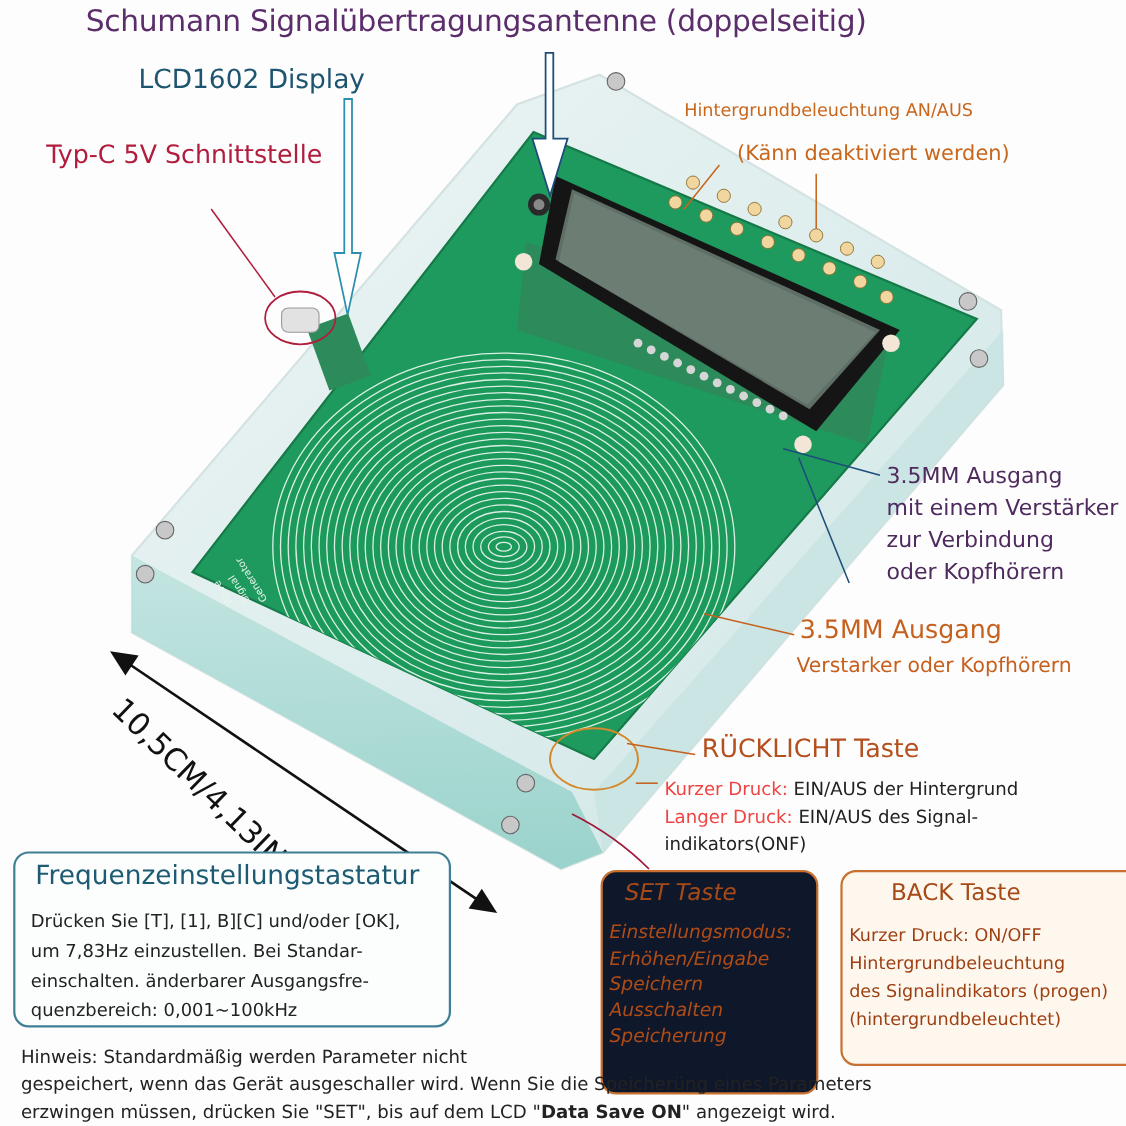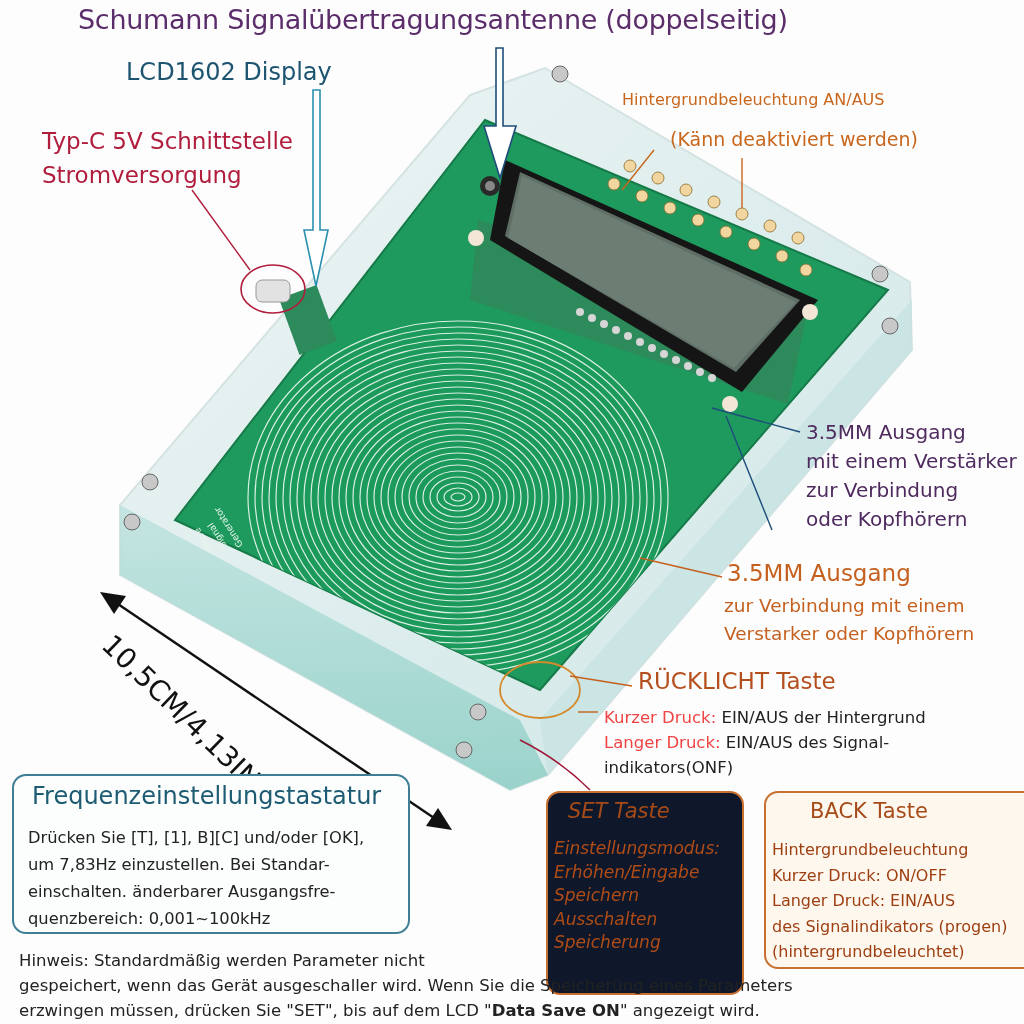--- a/index.html
+++ b/index.html
@@ -204,36 +204,34 @@
     <polygon points="100,592 126,596 114,614" fill="#111"></polygon>
     <polygon points="452,830 426,826 438,808" fill="#111"></polygon>
   </g>
 </svg>
 
 <div id="title" class="abs">Schumann Signalübertragungsantenne (doppelseitig)</div>
 <div id="lcd-label" class="abs">LCD1602 Display</div>
 
 <div id="typec-label" class="abs">
   <div>Typ-C 5V Schnittstelle</div>
-  <div>Stromversorgung</div>
 </div>
 
 <div id="backlight-label" class="abs">Hintergrundbeleuchtung AN/AUS</div>
 <div id="backlight-sub" class="abs">(Känn deaktiviert werden)</div>
 
 <div id="jack1-label" class="abs">
   <div>3.5MM Ausgang</div>
   <div>mit einem Verstärker</div>
   <div>zur Verbindung</div>
   <div>oder Kopfhörern</div>
 </div>
 
 <div id="jack2-title" class="abs">3.5MM Ausgang</div>
 <div id="jack2-sub" class="abs">
-  <div>zur Verbindung mit einem</div>
   <div>Verstarker oder Kopfhörern</div>
 </div>
 
 <div id="rueck-title" class="abs">RÜCKLICHT Taste</div>
 <div id="rueck-desc" class="abs">
   <div><span class="hl">Kurzer Druck:</span>&nbsp;<span>EIN/AUS der Hintergrund</span></div>
   <div><span class="hl">Langer Druck:</span>&nbsp;<span>EIN/AUS des Signal-</span></div>
   <div>indikators(ONF)</div>
 </div>
 
@@ -256,23 +254,22 @@
     <div>Erhöhen/Eingabe</div>
     <div>Speichern</div>
     <div>Ausschalten</div>
     <div>Speicherung</div>
   </div>
 </div>
 
 <div id="back-box" class="box">
   <div class="bt">BACK Taste</div>
   <div class="bd">
+    <div>Kurzer Druck: ON/OFF</div>
     <div>Hintergrundbeleuchtung</div>
-    <div>Kurzer Druck: ON/OFF</div>
-    <div>Langer Druck: EIN/AUS</div>
     <div>des Signalindikators (progen)</div>
     <div>(hintergrundbeleuchtet)</div>
   </div>
 </div>
 
 <div id="note">
   <span class="l1">Hinweis: Standardmäßig werden Parameter nicht</span>
   <span class="l1">gespeichert, wenn das Gerät ausgeschaller wird. Wenn Sie die Speicherüng eines Parameters</span>
   <span class="l1"><span>erzwingen müssen, drücken Sie "SET", bis auf dem LCD "</span><b>Data Save ON</b><span>" angezeigt wird.</span></span>
 </div>

